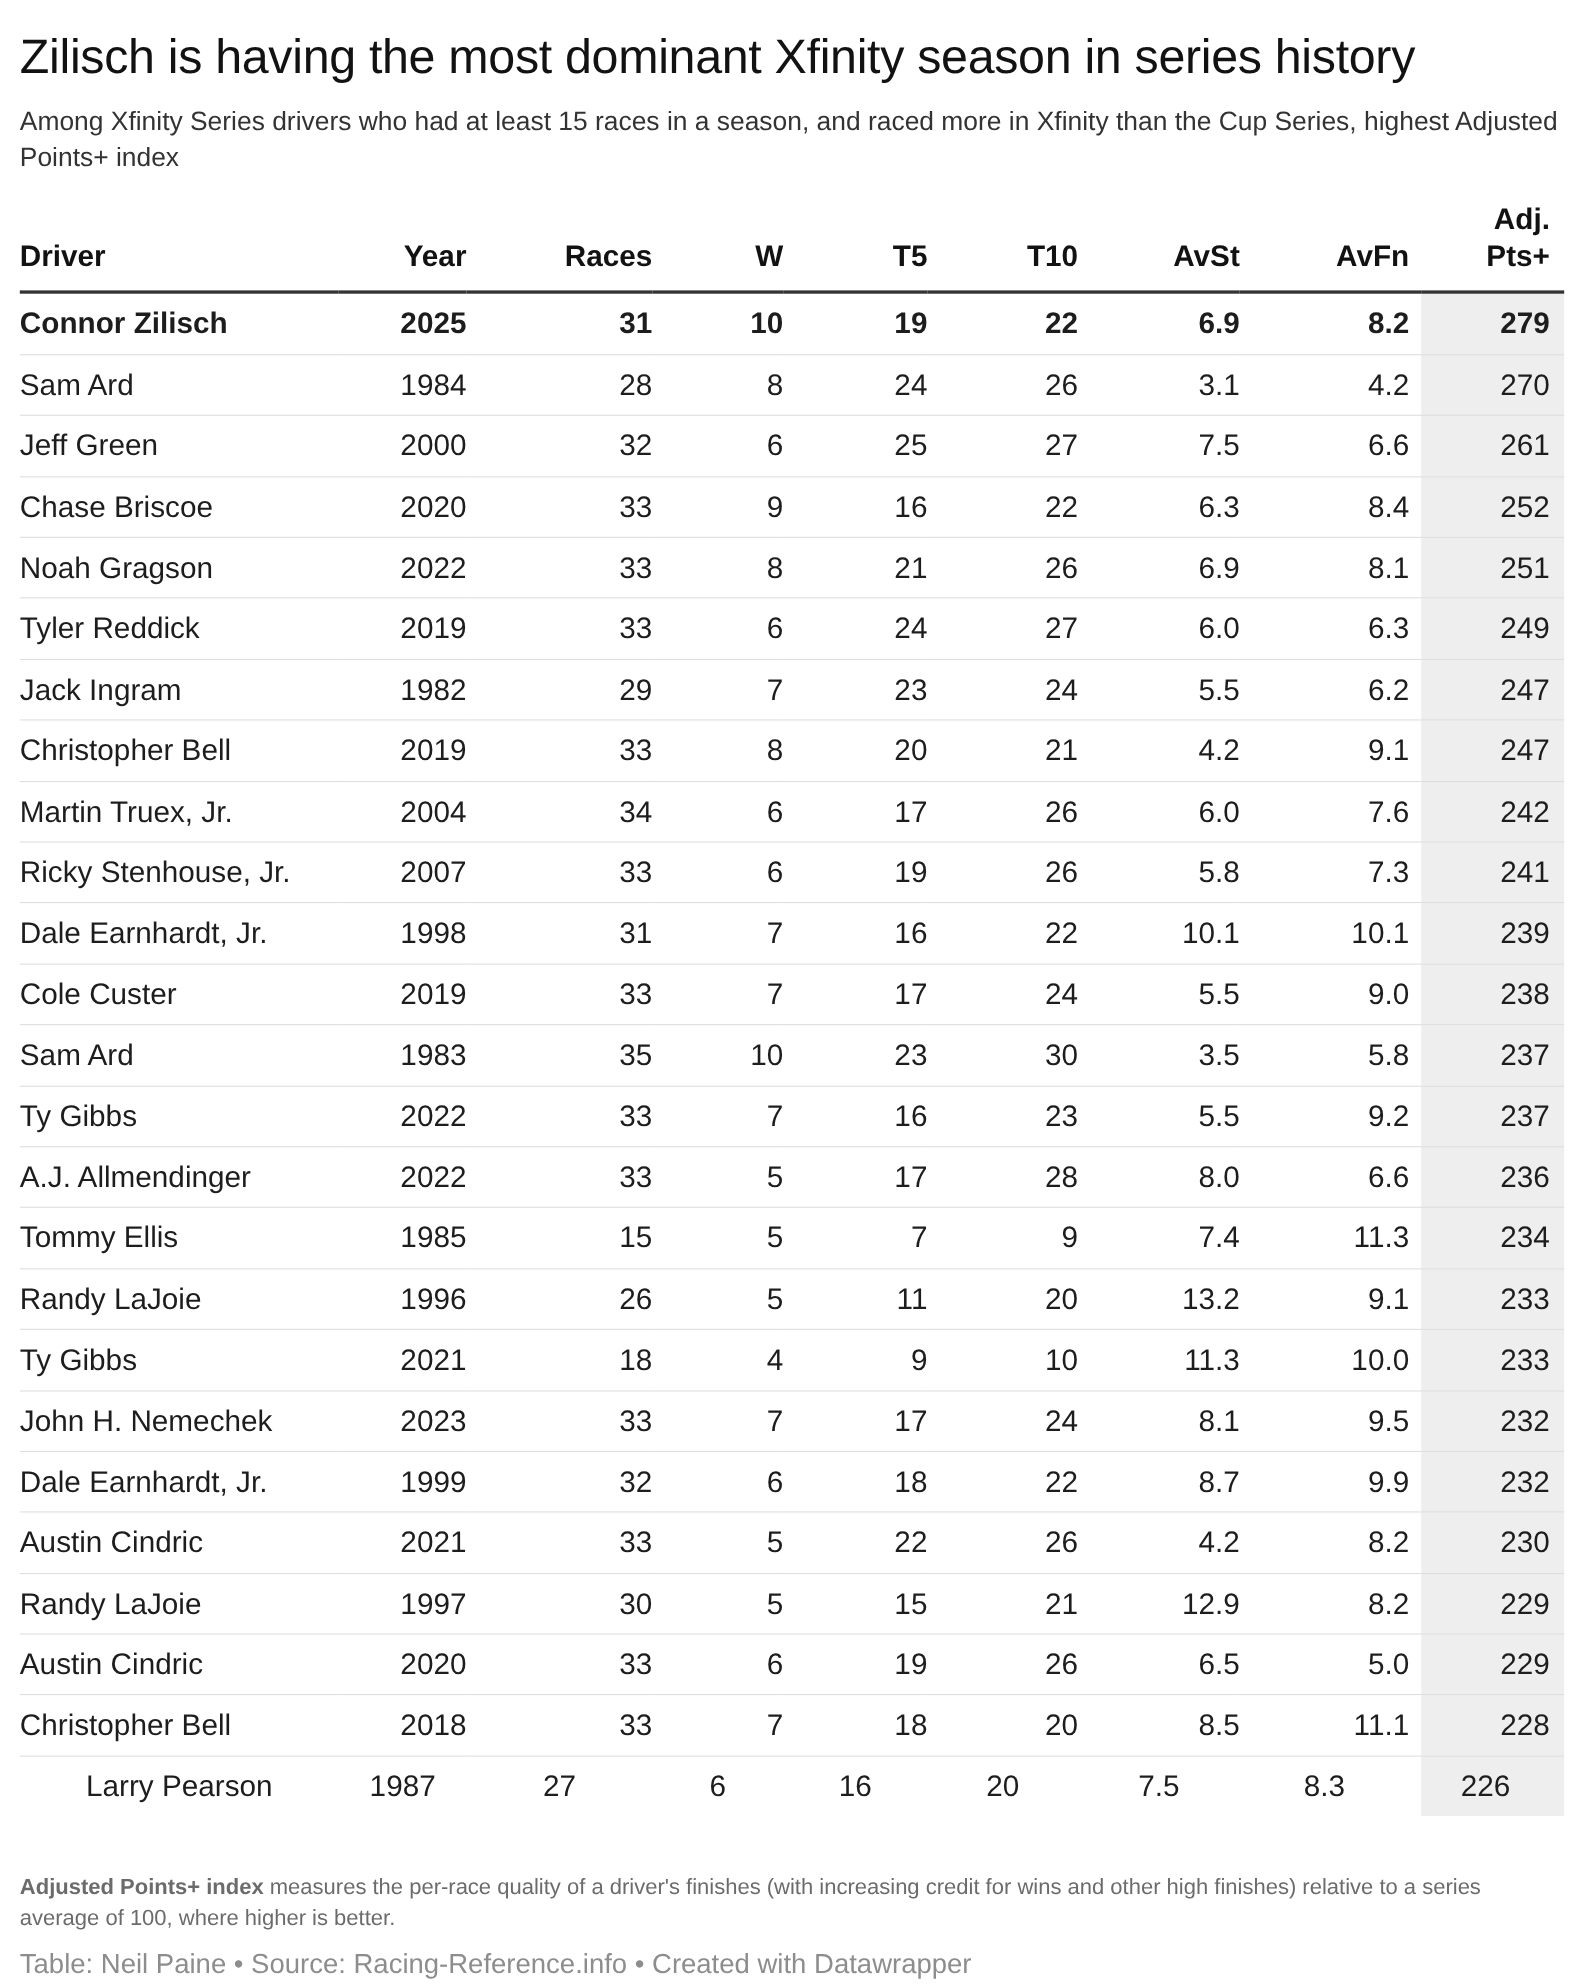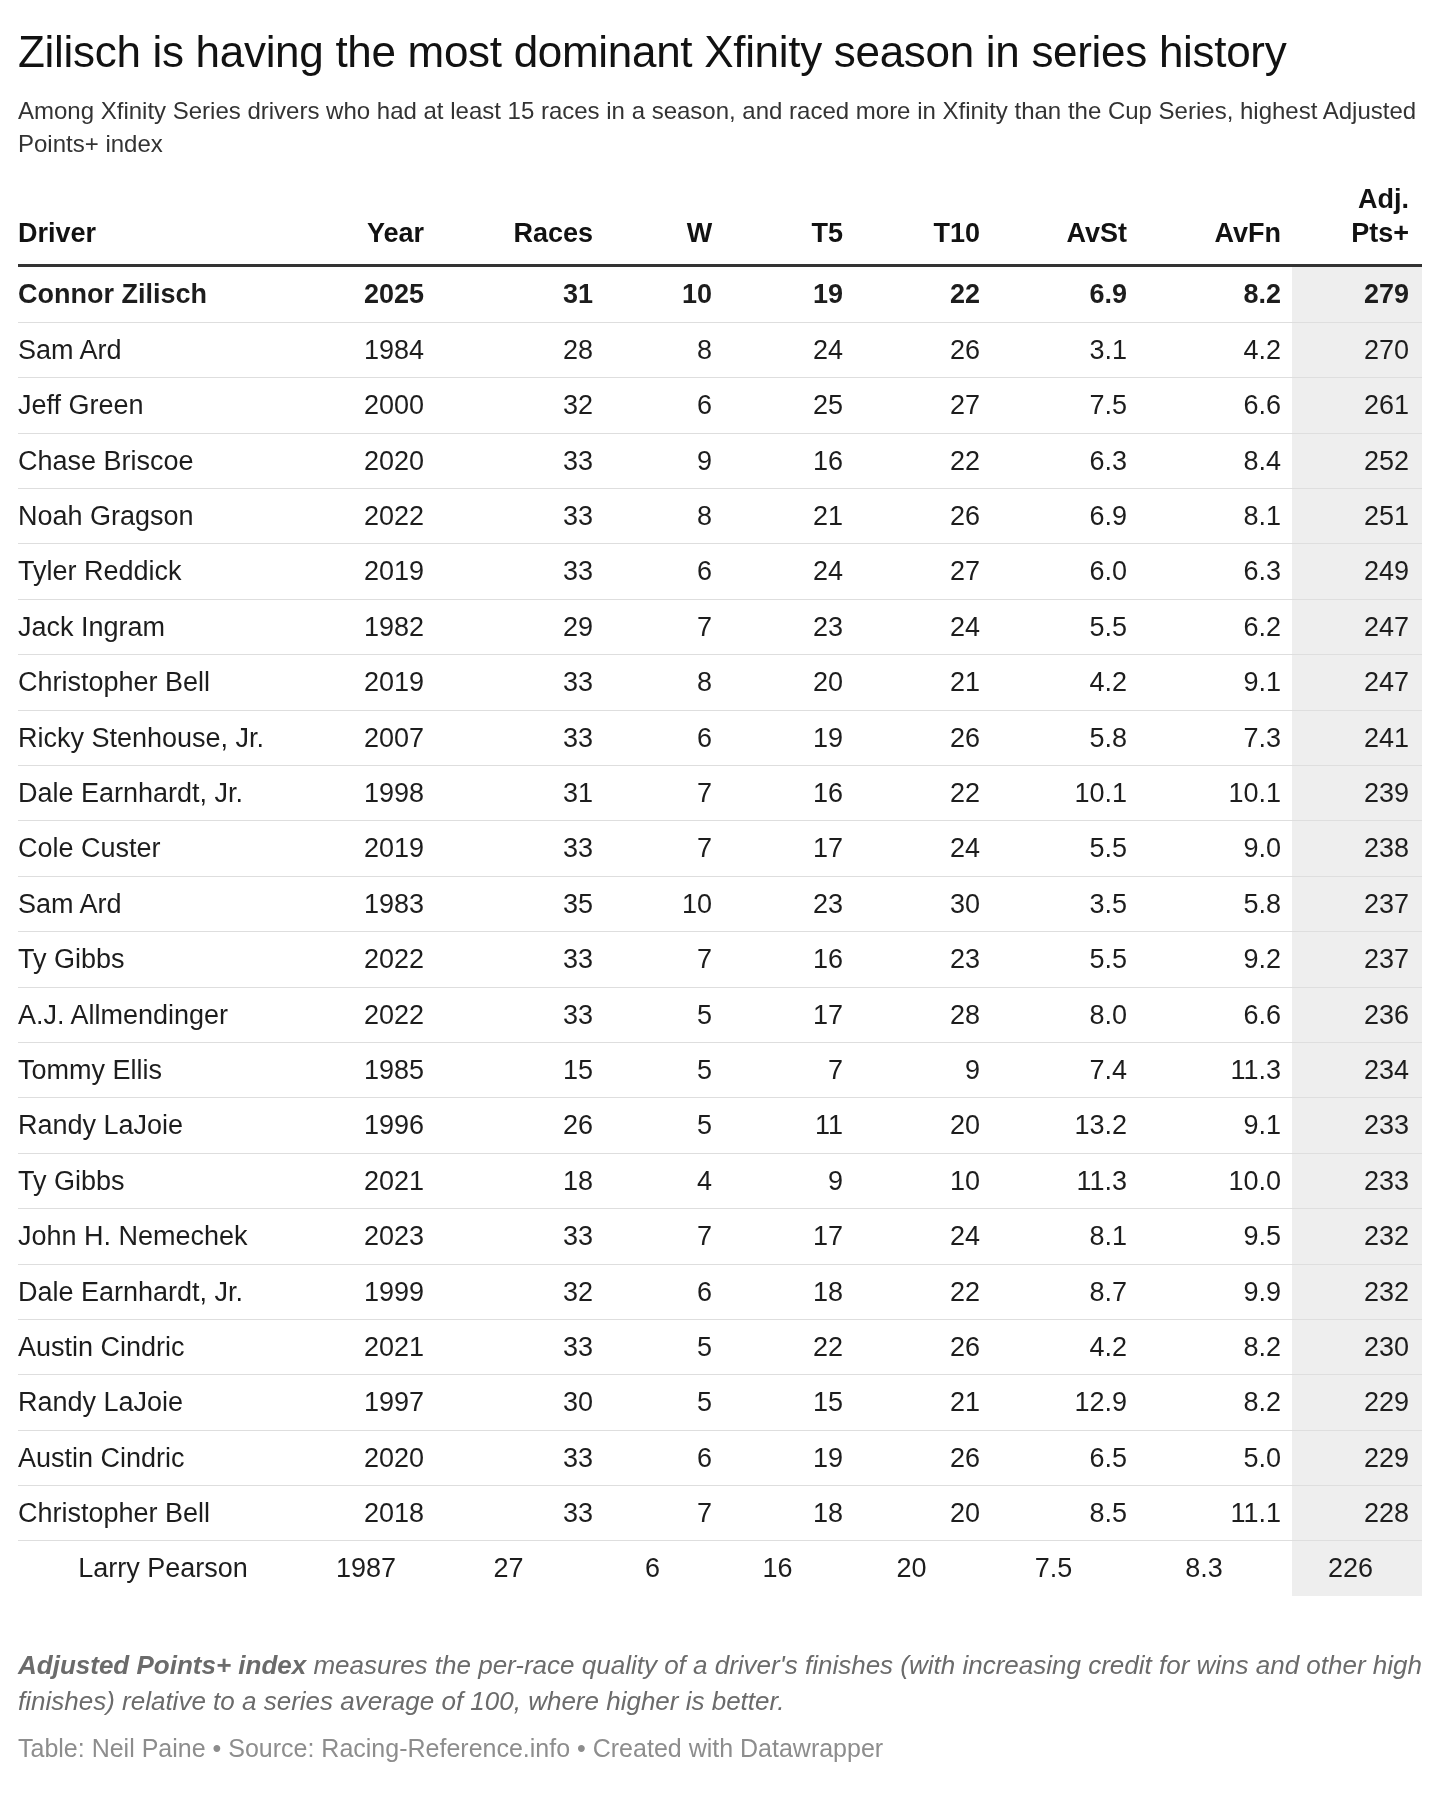--- a/index.html
+++ b/index.html
@@ -62,23 +62,22 @@
   }
   tbody tr:last-child td { border-bottom: none; text-align: center; }
   .col-driver { text-align: left; }
   .num { text-align: right; }
   .col-avfn { padding-right: 11px; }
   .col-pts { padding-right: 13px; white-space: pre-line; }
   td.col-pts { background: var(--highlight-column-bg); }
   .bold-row td { font-weight: 700; }
   .footnote {
     margin: 52px 0 0 0;
-    font-size: 26px;
+    font-size: 20px;
     line-height: 1.38;
-    font-style: italic;
     color: var(--footnote);
   }
   .footnote strong { font-weight: 700; }
   .caption {
     margin: 12px 0 0 0;
     font-size: 25px;
     line-height: 1.3;
     font-style: normal;
     color: var(--caption);
   }
@@ -198,20 +197,31 @@
         <td class="num">2019</td>
         <td class="num">33</td>
         <td class="num">8</td>
         <td class="num">20</td>
         <td class="num">21</td>
         <td class="num">4.2</td>
         <td class="num col-avfn">9.1</td>
         <td class="num col-pts">247</td>
       </tr>
       <tr>
+        <td class="col-driver">Martin Truex, Jr.</td>
+        <td class="num">2004</td>
+        <td class="num">34</td>
+        <td class="num">6</td>
+        <td class="num">17</td>
+        <td class="num">26</td>
+        <td class="num">6.0</td>
+        <td class="num col-avfn">7.6</td>
+        <td class="num col-pts">242</td>
+      </tr>
+      <tr>
         <td class="col-driver">Ricky Stenhouse, Jr.</td>
         <td class="num">2007</td>
         <td class="num">33</td>
         <td class="num">6</td>
         <td class="num">19</td>
         <td class="num">26</td>
         <td class="num">5.8</td>
         <td class="num col-avfn">7.3</td>
         <td class="num col-pts">241</td>
       </tr>

